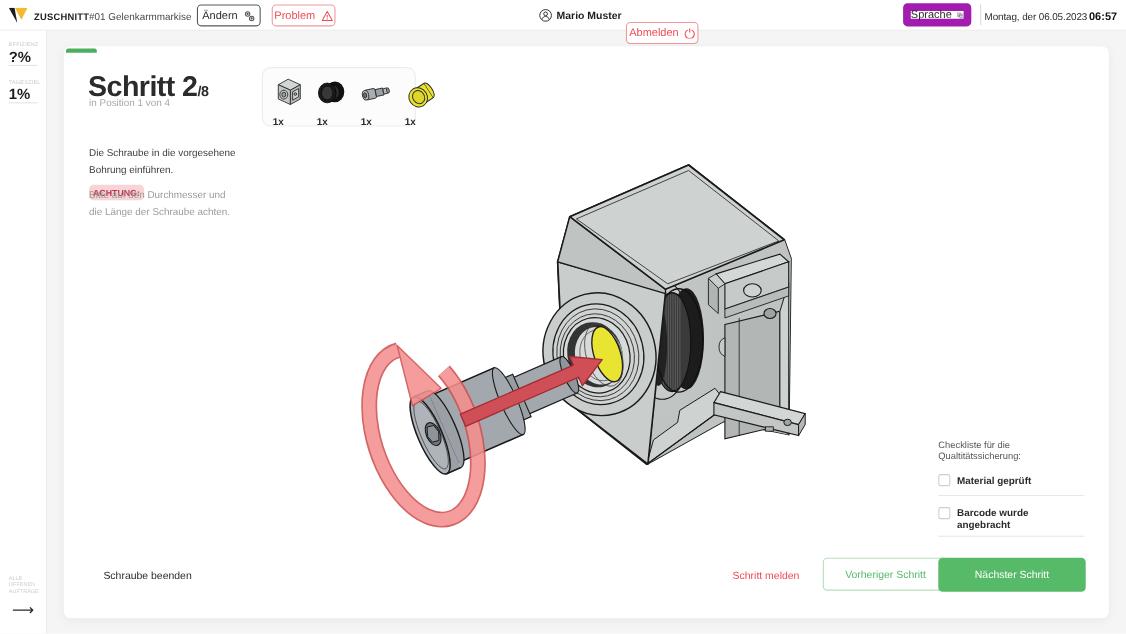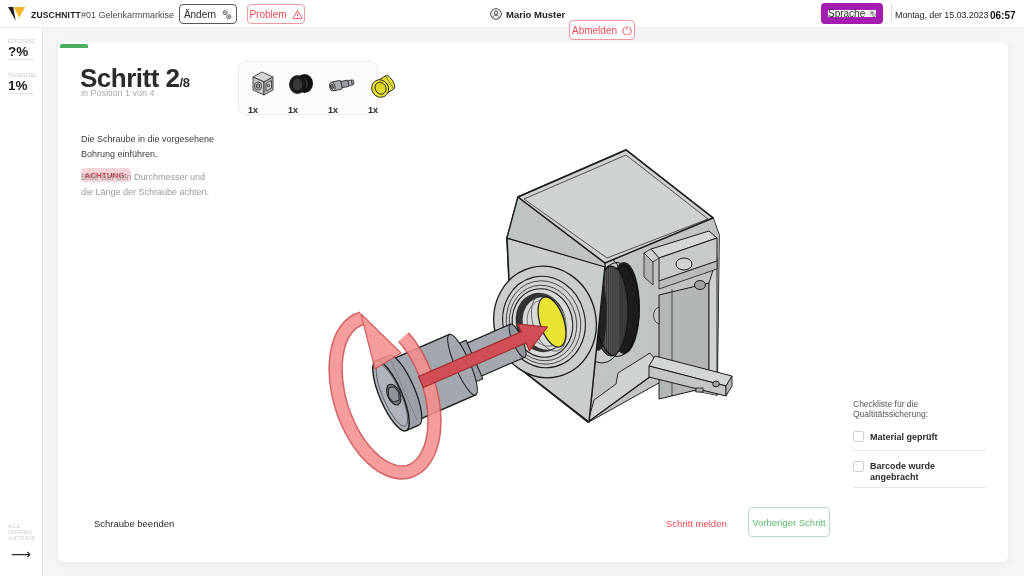--- a/index.html
+++ b/index.html
@@ -37,21 +37,21 @@
   .part .cnt { display:block; margin-top:2px; font-size:9px; font-weight:bold; color:#2b2b2b; text-align:left; padding-left:3px;}
   .instr { position:absolute; left:23px; top:90px; font-size:9px; color:#3c3c3c; line-height:14.5px; }
   .achtung { position:absolute; left:23px; top:126px; background:#f7d4d8; color:#c2344c; font-weight:bold; font-size:8px; padding:2.5px 3.5px; border-radius:4px; }
   .warntxt { position:absolute; left:23px; top:128px; font-size:9px; color:#9b9b9b; line-height:14.5px; }
   .checkhead { position:absolute; left:795px; top:357px; font-size:8.5px; color:#565656; line-height:10px; }
   .chk { position:absolute; left:795px; width:11px; height:11px; border:1px solid #cfcfcf; border-radius:2px; background:#fff; }
   .chklabel { position:absolute; left:812px; font-size:9px; font-weight:bold; color:#2b2b2b; line-height:11px; }
   .chkhr { position:absolute; left:795px; width:133px; height:1px; background:#e8e8e8; }
   .foot-assist { position:absolute; left:36px; top:476px; font-size:9.5px; color:#2b2b2b; }
   .foot-melden { position:absolute; left:608px; top:476px; font-size:9.5px; color:#ef4b55; }
-  .btn-prev { position:absolute; left:690px; top:465px; width:82px; height:30px; border:1px solid #b6dfbd; border-radius:4px; background:#fff; color:#57ba68; font-size:9.5px; display:flex; align-items:center; justify-content:center; }
+  .btn-prev { position:absolute; left:690px; top:465px; width:114px; height:30px; border:1px solid #b6dfbd; border-radius:4px; background:#fff; color:#57ba68; font-size:9.5px; display:flex; align-items:center; justify-content:center; }
   .btn-next { position:absolute; left:795px; top:465px; width:134px; height:31px; border-radius:4px; background:#57ba68; color:#fff; font-size:9.5px; display:flex; align-items:center; justify-content:center; }
 </style>
 </head>
 <body>
 
   <div class="topbar">
     <svg class="logo" viewBox="0 0 17 14">
       <polygon points="5.6,0 17,0 11.4,11" fill="#f5b82e"></polygon>
       <polygon points="0,0 5.2,0 7.7,13.8" fill="#1d1d1d"></polygon>
     </svg>
@@ -90,21 +90,21 @@
     </div>
     <div class="btn btn-sprache">Sprache
       <svg width="12" height="10" viewBox="0 0 14 12">
         <rect x="0.5" y="0.5" width="8" height="8" rx="1" fill="none" stroke="#333" stroke-width="0.9"></rect>
         <text x="4.5" y="7" font-size="7" text-anchor="middle" fill="#333" font-family="Liberation Sans">A</text>
         <rect x="6" y="3.5" width="7.5" height="8" rx="1" fill="#fff" stroke="#333" stroke-width="0.9"></rect>
         <text x="9.7" y="10" font-size="6" text-anchor="middle" fill="#333" font-family="Liberation Sans">文</text>
       </svg>
     </div>
     <div class="tb-sep"></div>
-    <span class="tb-date">Montag, der 15.03.2023</span>
+    <span class="tb-date">Montag, der 06.05.2023</span>
     <span class="tb-time">06:57</span>
   </div>
 
   <div class="sidebar">
     <span class="sb-label" style="top:10px;">EFFIZIENZ</span>
     <span class="sb-val" style="top:16px;">?%</span>
     <div class="sb-hr" style="top:31px;"></div>
     <span class="sb-label" style="top:44px;">TAGESZIEL</span>
     <span class="sb-val" style="top:50px;">1%</span>
     <div class="sb-hr" style="top:65px;"></div>
@@ -235,13 +235,14 @@
     <div class="chk" style="top:389px;"></div>
     <div class="chklabel" style="top:390px;">Material geprüft</div>
     <div class="chkhr" style="top:408px;"></div>
     <div class="chk" style="top:419px;"></div>
     <div class="chklabel" style="top:419px;">Barcode wurde<br>angebracht</div>
     <div class="chkhr" style="top:445px;"></div>
 
     <div class="foot-assist">Schraube beenden</div>
     <div class="foot-melden">Schritt melden</div>
     <div class="btn-prev">Vorheriger Schritt</div>
+    <div class="btn-next">Nächster Schritt</div>
   </div>
 
 </body></html>

